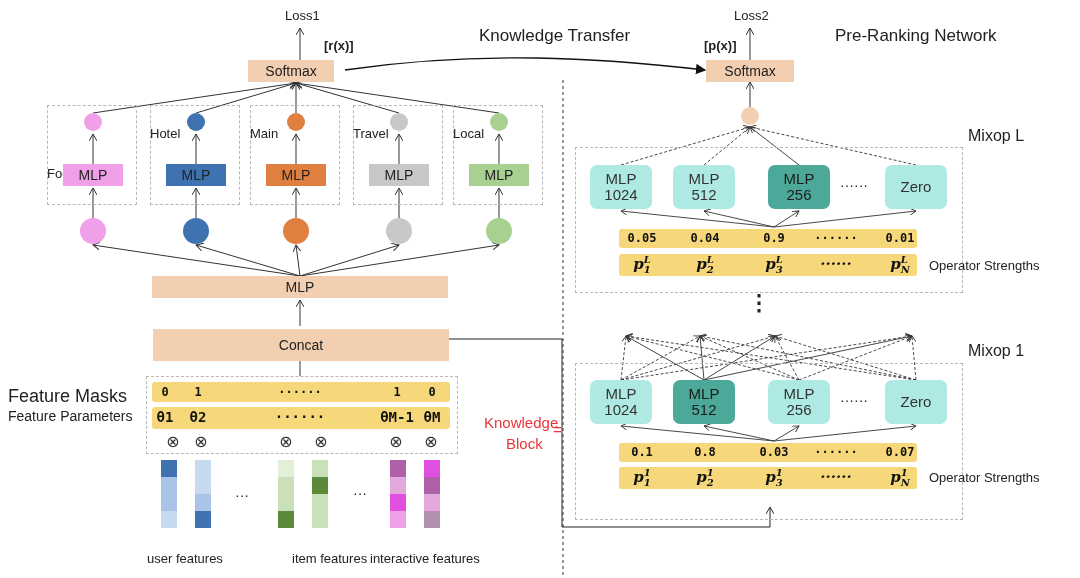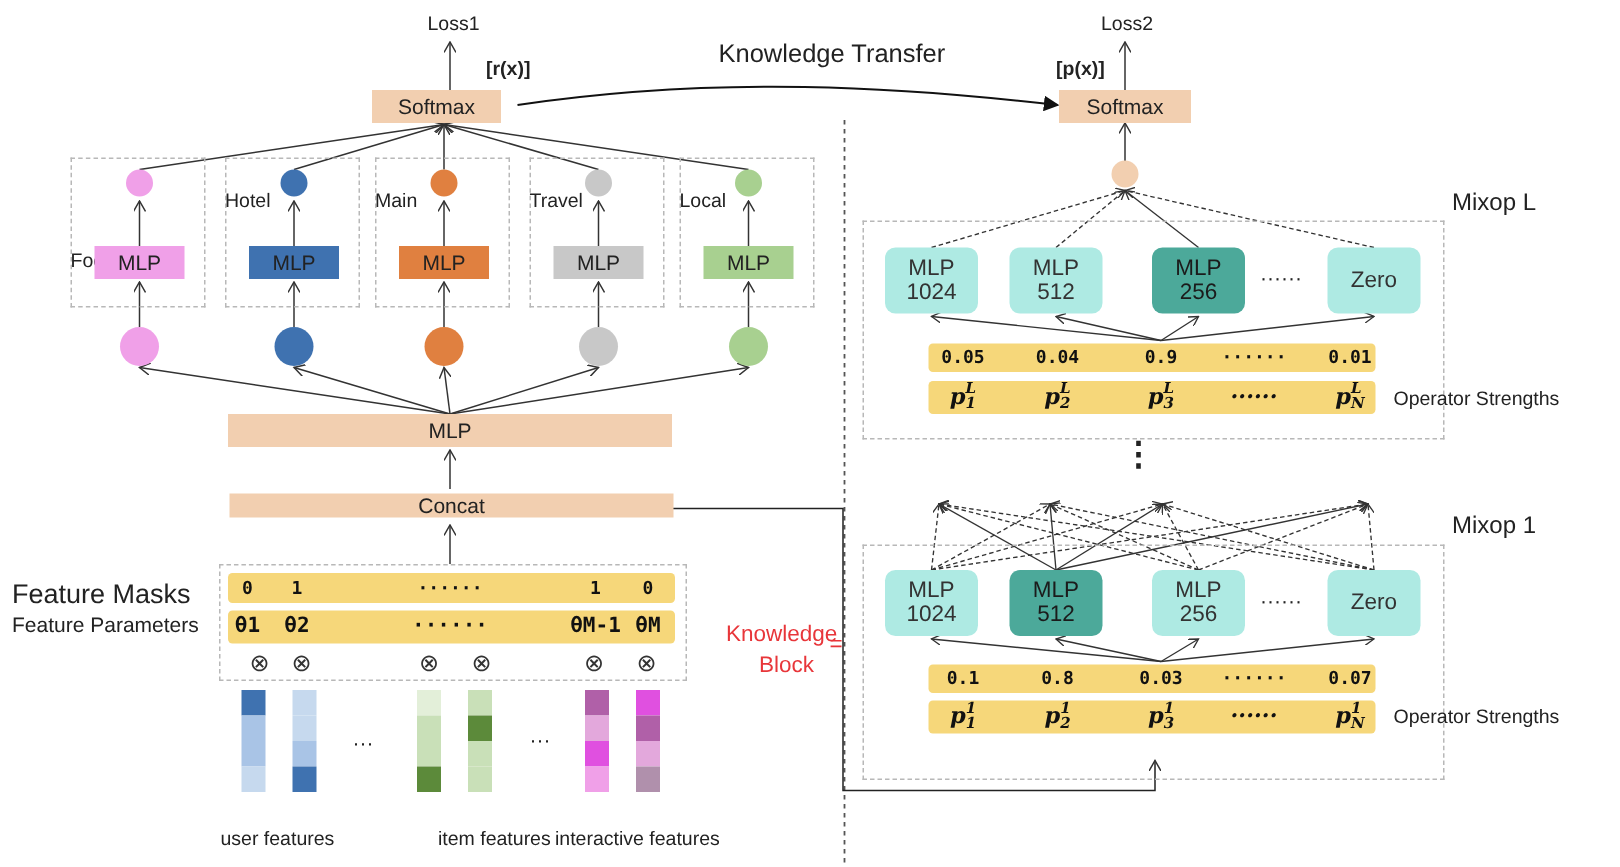--- a/index.html
+++ b/index.html
@@ -105,20 +105,21 @@
         <line x1="799" y1="380" x2="775" y2="336" marker-end="url(#ah)" stroke-dasharray="3,2"></line>
         <line x1="799" y1="380" x2="912" y2="336" marker-end="url(#ah)" stroke-dasharray="3,2"></line>
         <line x1="916" y1="380" x2="626" y2="336" marker-end="url(#ah)" stroke-dasharray="3,2"></line>
         <line x1="916" y1="380" x2="700" y2="336" marker-end="url(#ah)" stroke-dasharray="3,2"></line>
         <line x1="916" y1="380" x2="775" y2="336" marker-end="url(#ah)" stroke-dasharray="3,2"></line>
         <line x1="916" y1="380" x2="912" y2="336" marker-end="url(#ah)" stroke-dasharray="3,2"></line>
       </g>
   </svg>
 
   <div class="t title" style="left:447px;top:26px;margin-left:32px;">Knowledge Transfer</div>
+  <div class="t title" style="left:835px;top:26px;">Pre-Ranking Network</div>
 
   <div class="t small" style="left:285px;top:8px;text-align:right;">Loss1</div>
   <div class="t small" style="left:324px;top:38px;font-weight:bold;">[r(x)]</div>
   <div class="box peach" style="left:248px;top:60px;width:86px;height:22px;">Softmax</div>
 
   <div id="towers">
       <div class="dash" style="left:47px;top:105px;width:90px;height:100px;"></div>
       <div class="t small" style="left:47px;top:126px;margin-top:40px;">Food</div>
       <div class="circle" style="left:84px;top:113px;width:18px;height:18px;background:#f0a0e8;"></div>
       <div class="mlp-small" style="left:63px;top:164px;background:#f0a0e8;">MLP</div>
@@ -139,21 +140,21 @@
       <div class="mlp-small" style="left:369px;top:164px;background:#c8c8c8;">MLP</div>
       <div class="circle" style="left:386px;top:218px;background:#c8c8c8;"></div>
       <div class="dash" style="left:453px;top:105px;width:90px;height:100px;"></div>
       <div class="t small" style="left:453px;top:126px;">Local</div>
       <div class="circle" style="left:490px;top:113px;width:18px;height:18px;background:#a8d090;"></div>
       <div class="mlp-small" style="left:469px;top:164px;background:#a8d090;">MLP</div>
       <div class="circle" style="left:486px;top:218px;background:#a8d090;"></div>
     </div>
 
   <div class="box peach" style="left:152px;top:276px;width:296px;height:22px;">MLP</div>
-  <div class="box peach" style="left:153px;top:329px;width:296px;height:16px;">Concat</div>
+  <div class="box peach" style="left:153px;top:329px;width:296px;height:32px;">Concat</div>
 
   <div class="t" style="left:8px;top:386px;font-size:18px;">Feature Masks</div>
   <div class="t" style="left:8px;top:408px;font-size:14px;">Feature Parameters</div>
   <div class="dash" style="left:146px;top:376px;width:312px;height:78px;"></div>
   <div class="ybar" style="left:152px;top:382px;width:298px;height:20px;"></div>
   <div class="ybar" style="left:152px;top:407px;width:298px;height:22px;"></div>
   <div id="mask-cells">
       <div class="ycell" style="left:165px;top:385px;">0</div>
       <div class="ycell" style="left:198px;top:385px;">1</div>
       <div class="ycell" style="left:300px;top:385px;">······</div>

